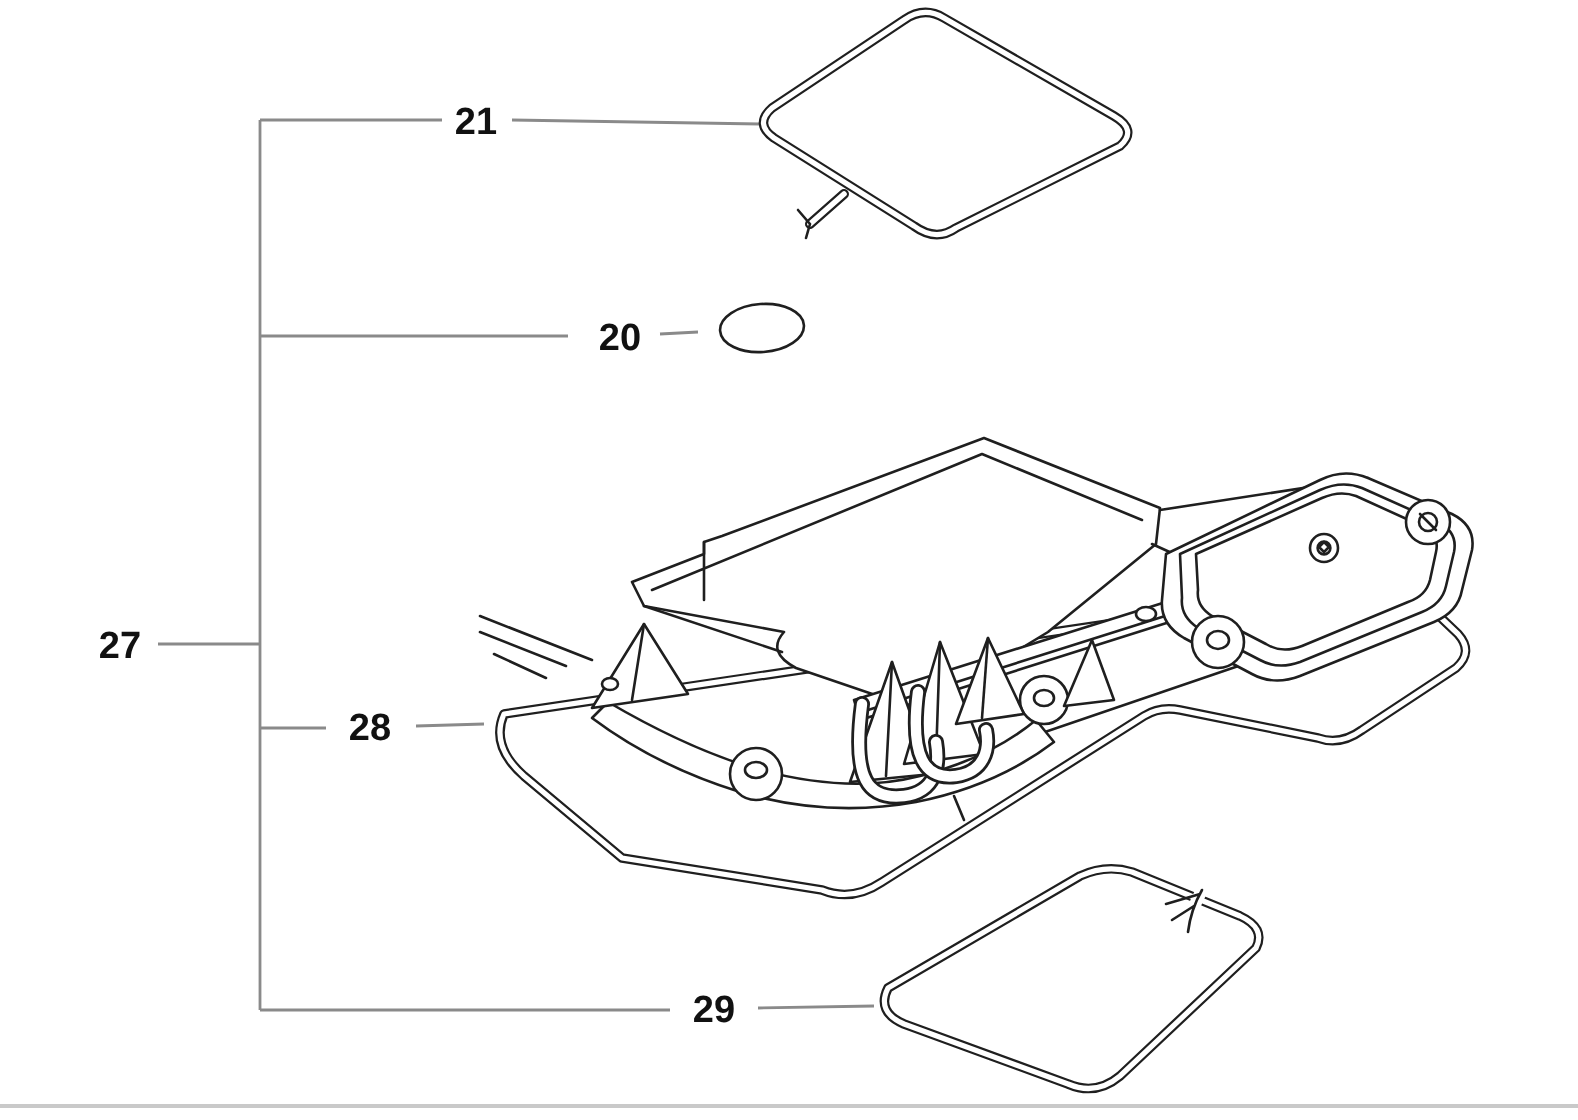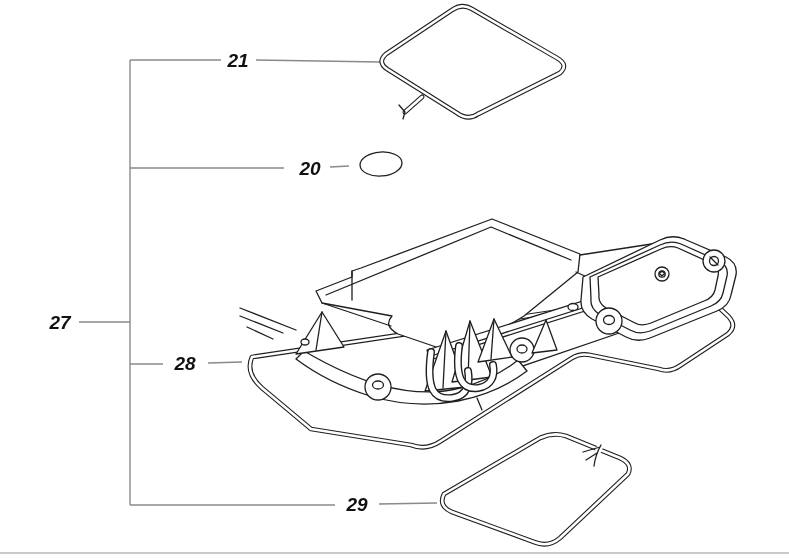--- a/index.html
+++ b/index.html
@@ -1,17 +1,17 @@
 <!DOCTYPE html>
 <html><head>
 <meta charset="utf-8">
 <style>
   html,body{margin:0;padding:0;background:#ffffff;}
   .stage{position:relative;width:789px;height:560px;background:#ffffff;overflow:hidden;
-         font-family:"Liberation Sans",sans-serif;font-style:italic;}
+         font-family:"Liberation Sans",sans-serif;}
   svg{display:block;}
   .leader{stroke:#8a8a8a;stroke-width:1.4;fill:none;}
   .ink{stroke:#1f1f1f;stroke-width:1.3;fill:none;stroke-linejoin:round;stroke-linecap:round;}
   .part{stroke:#1f1f1f;stroke-width:1.3;fill:#ffffff;stroke-linejoin:round;}
   .gask-o{stroke:#1f1f1f;stroke-width:4.8;fill:none;stroke-linejoin:round;stroke-linecap:round;}
   .gask-i{stroke:#ffffff;stroke-width:2.6;fill:none;stroke-linejoin:round;stroke-linecap:round;}
   .hook-o{stroke:#1f1f1f;stroke-width:8;fill:none;stroke-linecap:round;}
   .hook-i{stroke:#ffffff;stroke-width:5.2;fill:none;stroke-linecap:round;}
   .tail-o{stroke:#1f1f1f;stroke-width:5;fill:none;stroke-linecap:round;}
   .tail-i{stroke:#ffffff;stroke-width:2.8;fill:none;stroke-linecap:round;}

